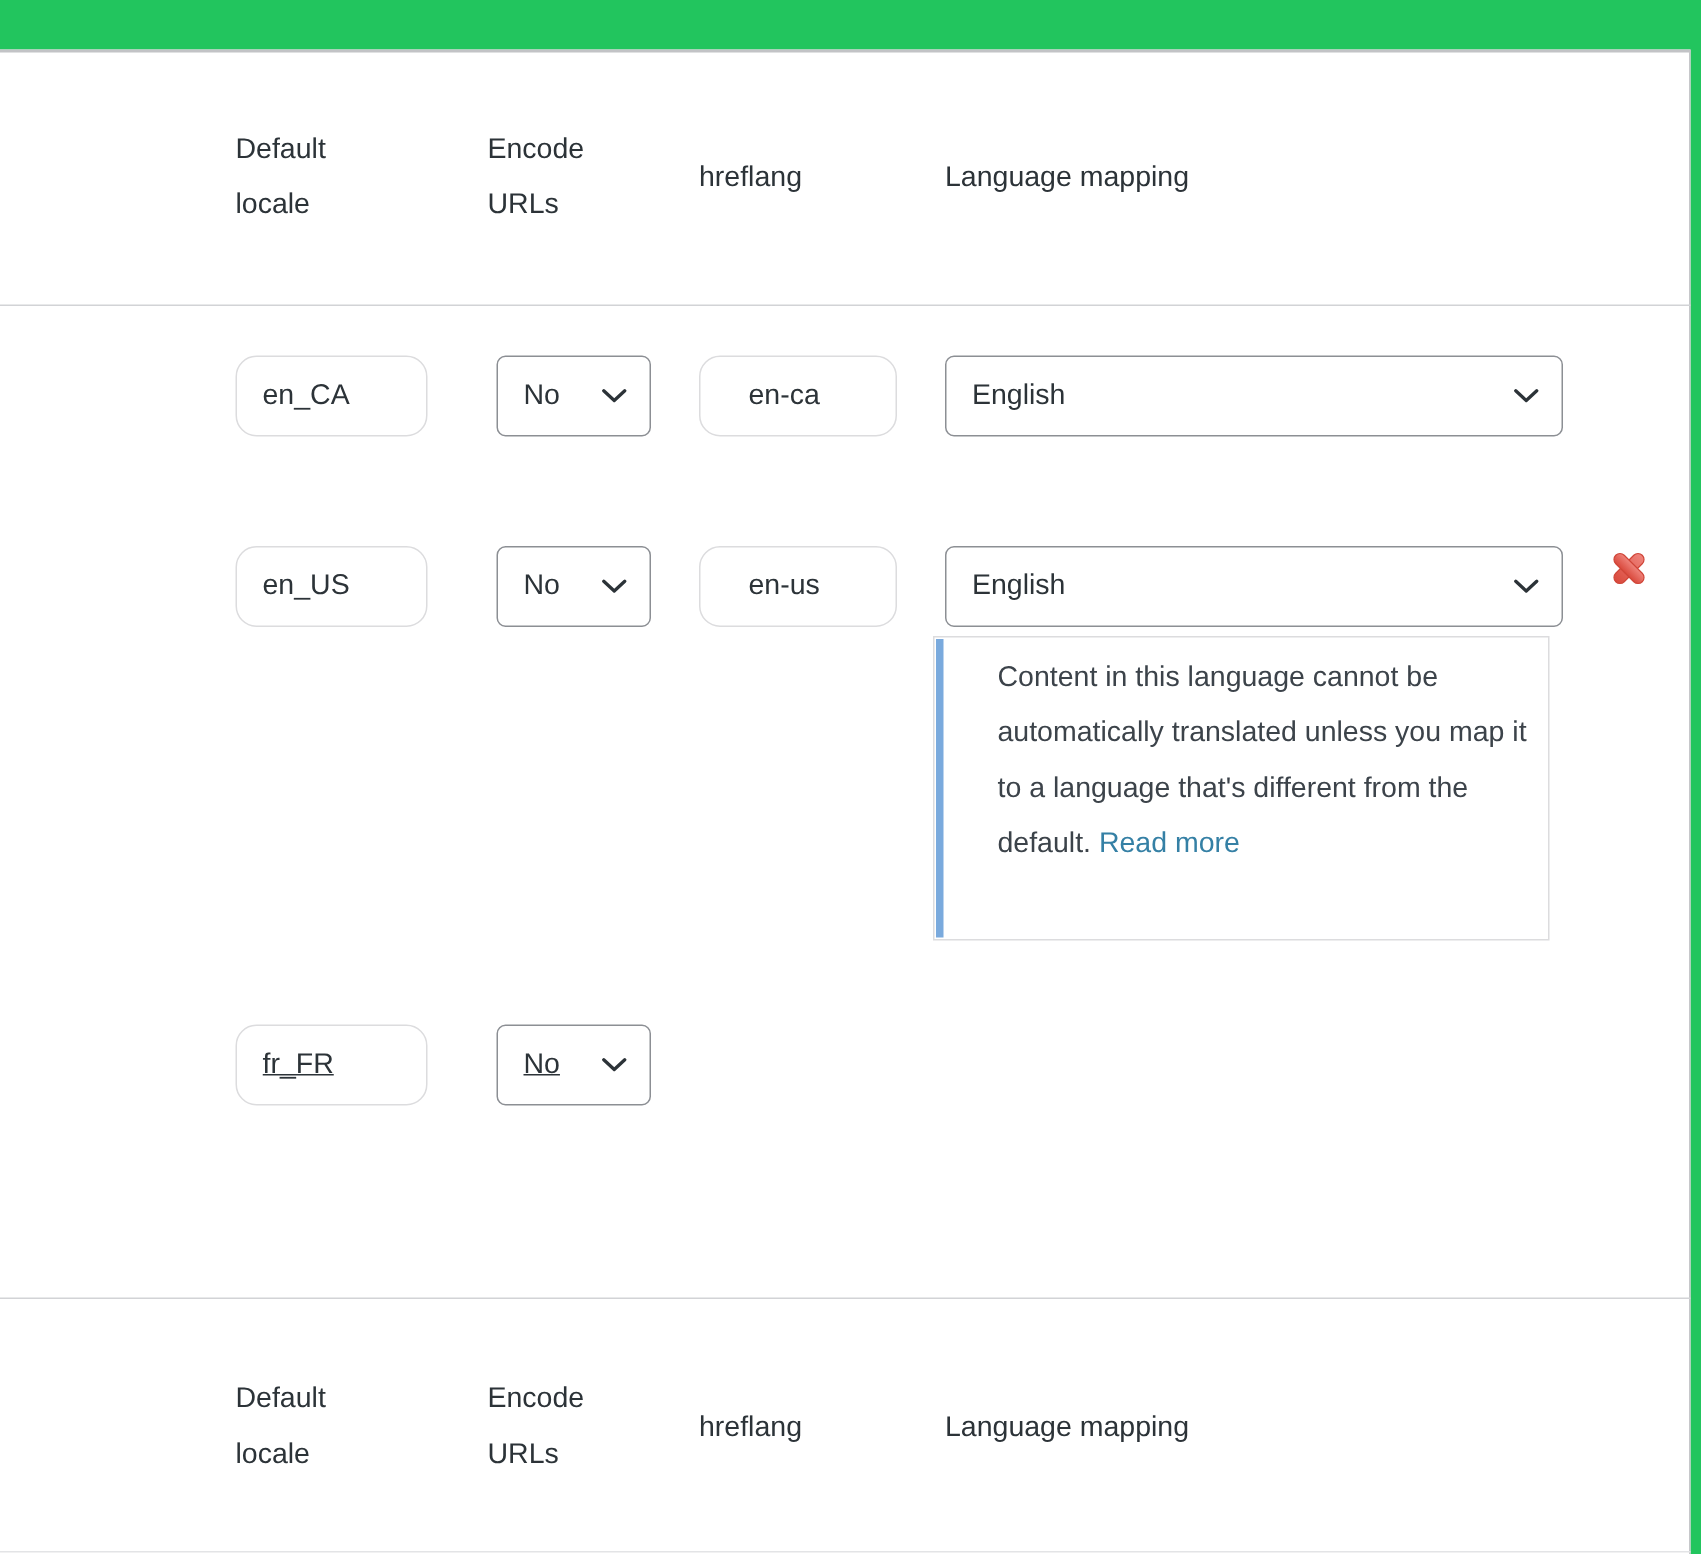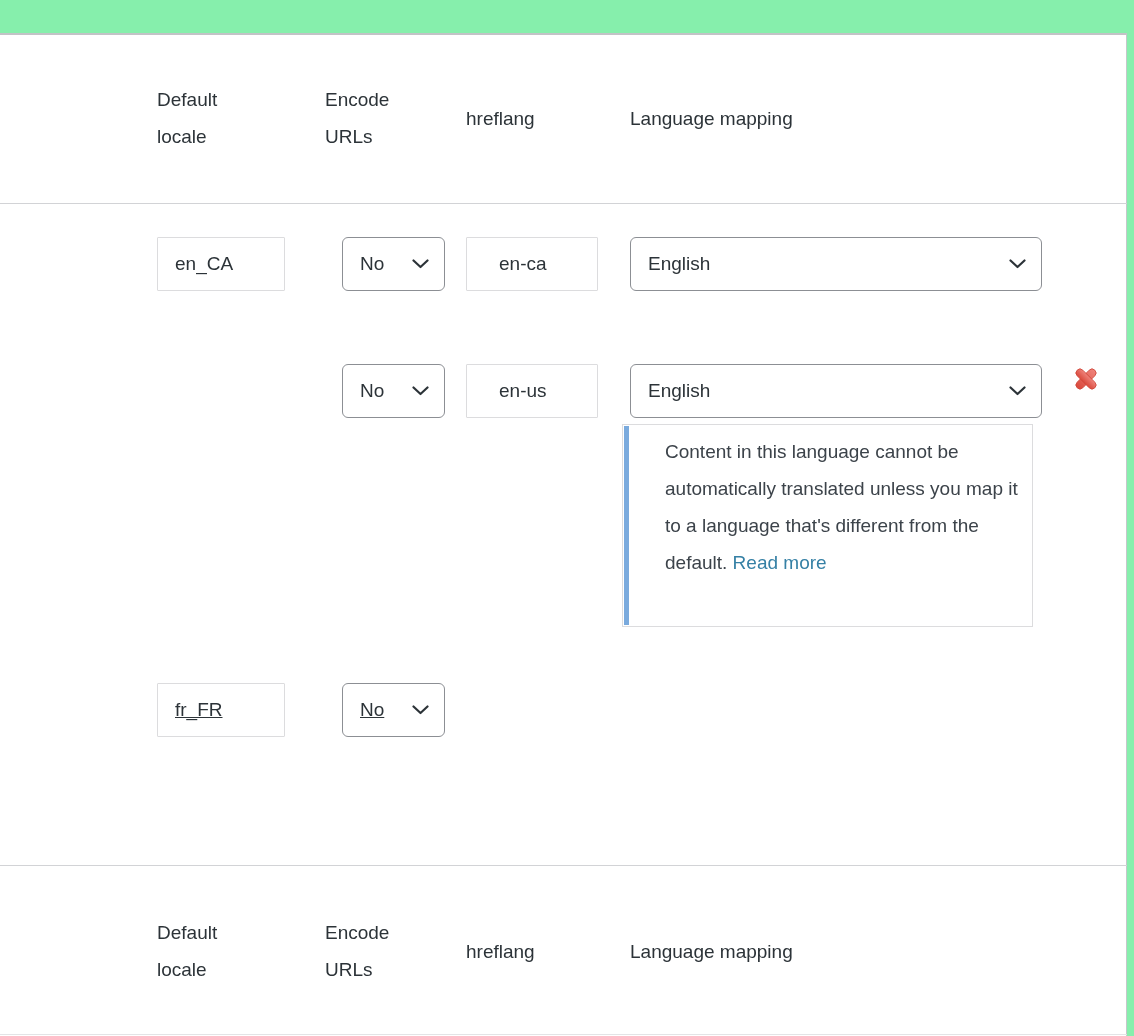--- a/index.html
+++ b/index.html
@@ -4,21 +4,21 @@
 <style>
   * { box-sizing: border-box; margin: 0; padding: 0; }
   html, body { background: #f6f7f7; }
   body { font-family: "Liberation Sans", sans-serif; color: #2c3338; }
 
   .stage {
     position: relative;
     width: 1134px;
     height: 1036px;
     overflow: hidden;
-    background: #86efac;
+    background: #22c55e;
   }
 
   .panel {
     position: absolute;
     left: 0; top: 33px;
     width: 1127px; height: 1003px;
     background: #ffffff;
     border-top: 2px solid #c2c3c6;
     border-right: 1px solid #c6c7ca;
   }
@@ -49,21 +49,21 @@
   
   .f-col1 { left: 157px; top: 914px; }
   .f-col2 { left: 325px; top: 914px; }
   .f-col3 { left: 466px; top: 933px; }
   .f-col4 { left: 630px; top: 933px; }
 
   .text-input {
     position: absolute;
     height: 54px;
     border: 1px solid #dcdcde;
-    border-radius: 1px;
+    border-radius: 14px;
     background: #ffffff;
     font-family: "Liberation Sans", sans-serif;
     font-size: 19px;
     color: #2c3338;
     padding: 0 17px;
     outline: none;
   }
 
   .select {
     position: absolute;
@@ -76,21 +76,21 @@
     padding: 0 15px 0 17px;
     font-size: 19px;
     color: #2c3338;
     cursor: default;
   }
   .select .select-label { flex: 1 1 auto; }
   .select .chev { flex: 0 0 auto; display: block; }
 
   
   .c1 { left: 157px; width: 128px; }
-  .c2 { left: 342px; width: 103px; }
+  .c2 { left: 331px; width: 103px; }
   .c3 { left: 466px; width: 132px; padding-left: 32px; }
   .c4 { left: 630px; width: 412px; }
 
   .r1 { top: 237px; }
   .r2 { top: 364px; }
   .r3 { top: 683px; text-decoration: underline; }
 
   .delete-btn {
     position: absolute;
     left: 1070px; top: 365px;
@@ -149,20 +149,21 @@
     </svg>
   </div>
   <input class="text-input c3 r1" type="text" value="en-ca" style="">
   <div class="select c4 r1">
     <span class="select-label">English</span>
     <svg class="chev" width="17" height="10" viewBox="0 0 17 10">
       <polyline points="1.5,1.5 8.5,8 15.5,1.5" fill="none" stroke="#2c3338" stroke-width="2.2" stroke-linecap="round" stroke-linejoin="round"></polyline>
     </svg>
   </div>
 
+  <input class="text-input c1 r2" type="text" value="en_US" style="">
   <div class="select c2 r2">
     <span class="select-label">No</span>
     <svg class="chev" width="17" height="10" viewBox="0 0 17 10">
       <polyline points="1.5,1.5 8.5,8 15.5,1.5" fill="none" stroke="#2c3338" stroke-width="2.2" stroke-linecap="round" stroke-linejoin="round"></polyline>
     </svg>
   </div>
   <input class="text-input c3 r2" type="text" value="en-us" style="">
   <div class="select c4 r2">
     <span class="select-label">English</span>
     <svg class="chev" width="17" height="10" viewBox="0 0 17 10">

